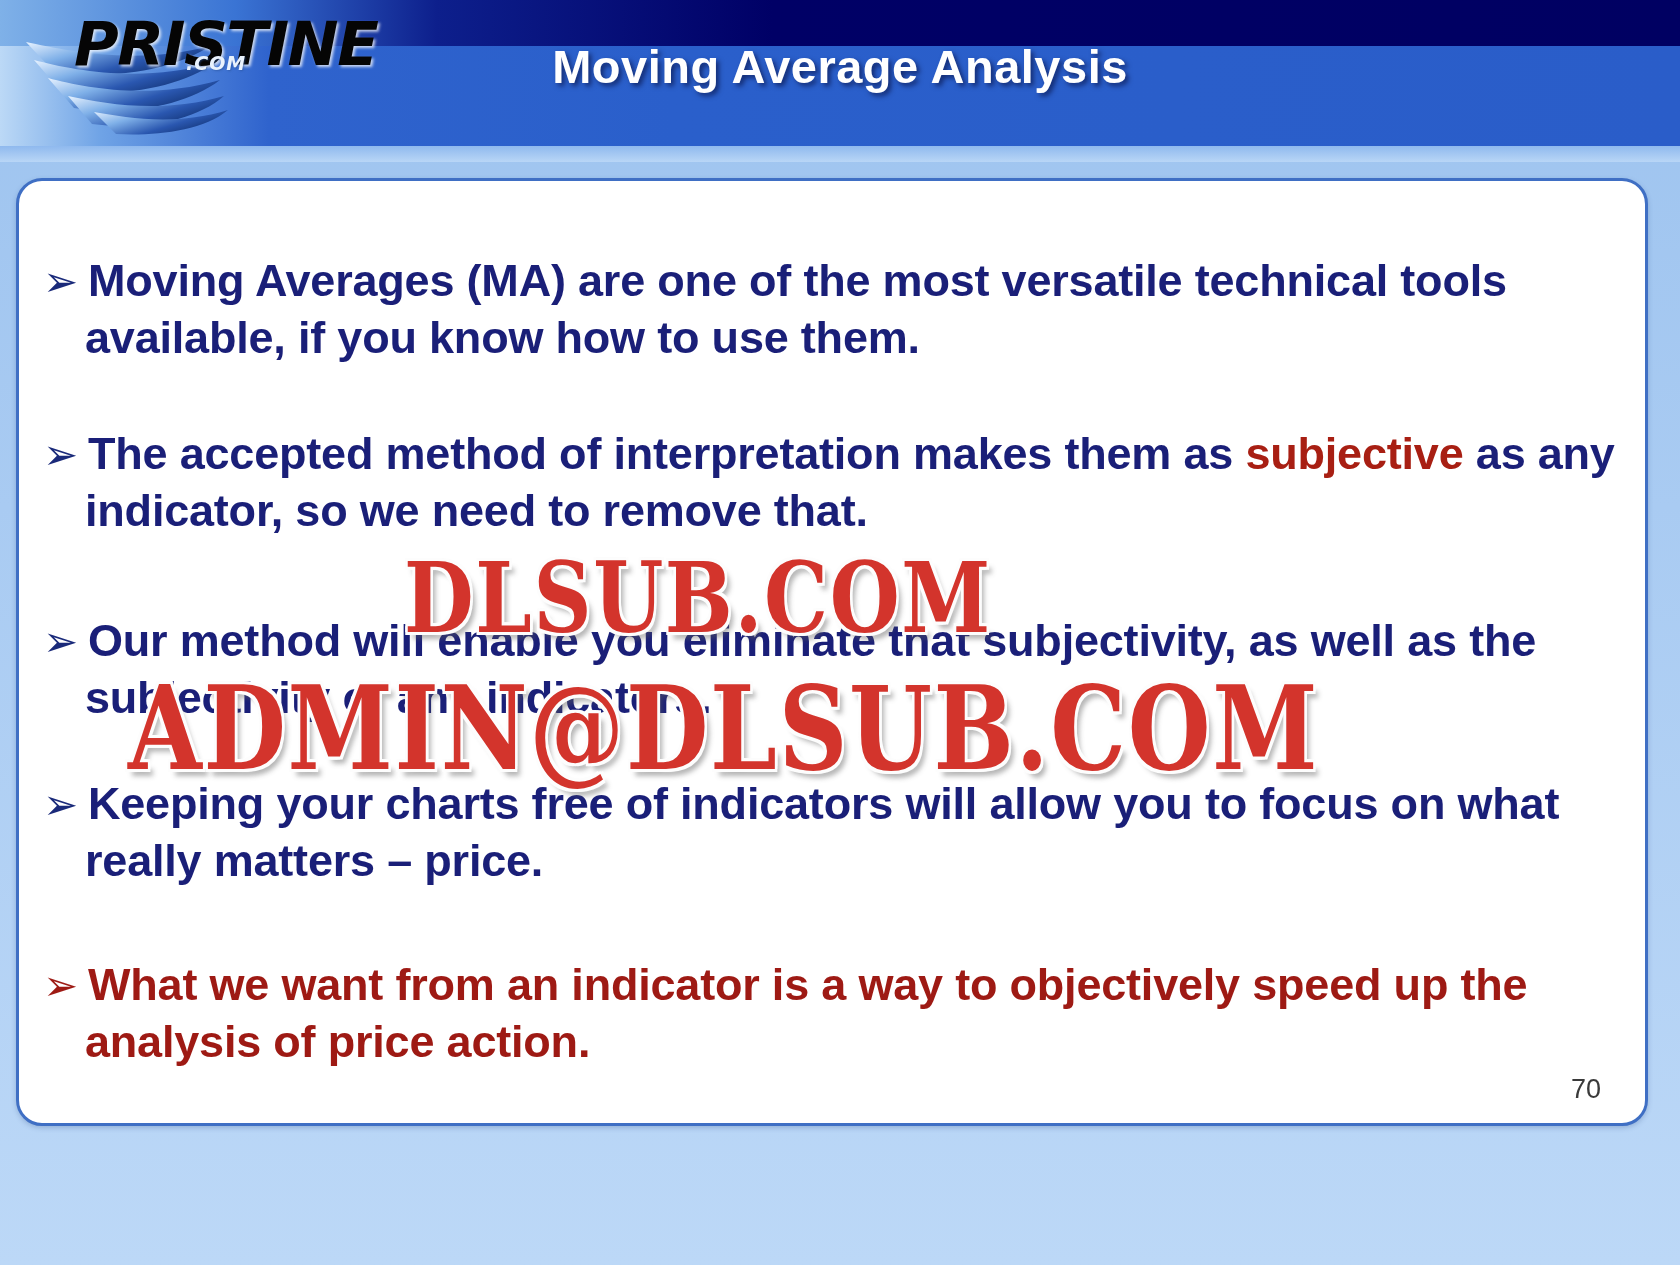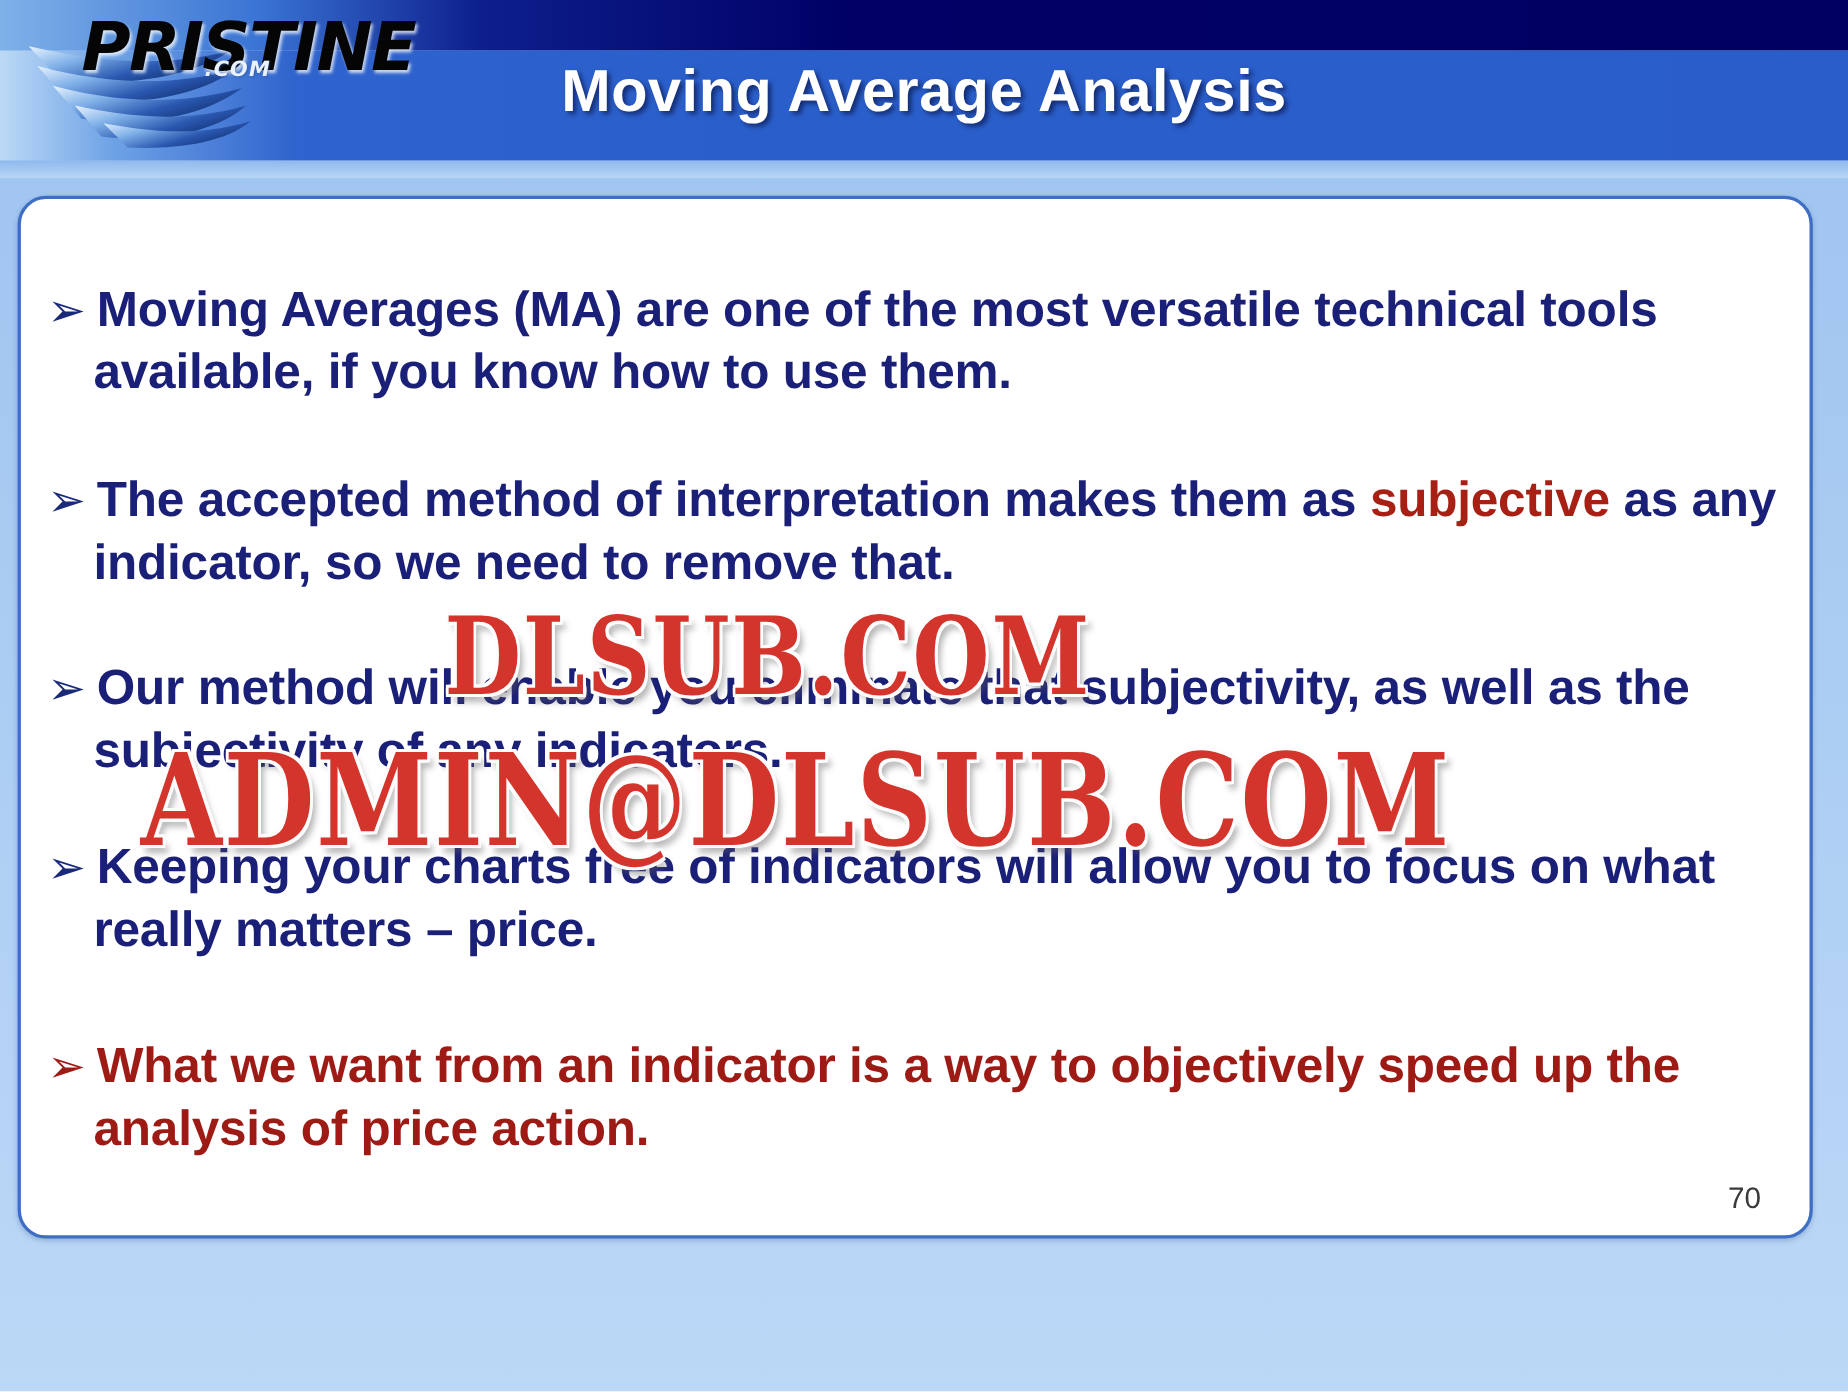--- a/index.html
+++ b/index.html
@@ -92,24 +92,24 @@
     color: #e9f2fd;
     letter-spacing: 1px;
     font-family: "DejaVu Sans", sans-serif;
     text-shadow: 1px 1px 2px rgba(40,80,150,0.55);
     white-space: nowrap;
   }
 
   .slide-title {
     position: absolute;
     left: 0;
-    top: 52px;
+    top: 39px;
     width: 1680px;
     text-align: center;
-    font-size: 54px;
+    font-size: 47px;
     font-weight: 700;
     color: #ffffff;
     letter-spacing: 0.5px;
     font-family: "Liberation Sans", sans-serif;
     text-shadow: 3px 3px 5px rgba(0,0,40,0.55);
     white-space: nowrap;
   }
 
   
   .content-panel {
@@ -156,21 +156,21 @@
   }
   .bullet.red .arrow {
     color: #9e1a14;
   }
   .hl-red {
     color: #a81f13;
   }
 
   
   .b1 { margin-bottom: 60px; }
-  .b2 { margin-bottom: 58px; }
+  .b2 { margin-bottom: 74px; }
   .b3 { margin-bottom: 50px; }
   .b4 { margin-bottom: 68px; }
   .b5 { margin-bottom: 0; }
 
   .page-number {
     position: absolute;
     right: 44px;
     bottom: 18px;
     font-size: 27px;
     font-weight: 400;

